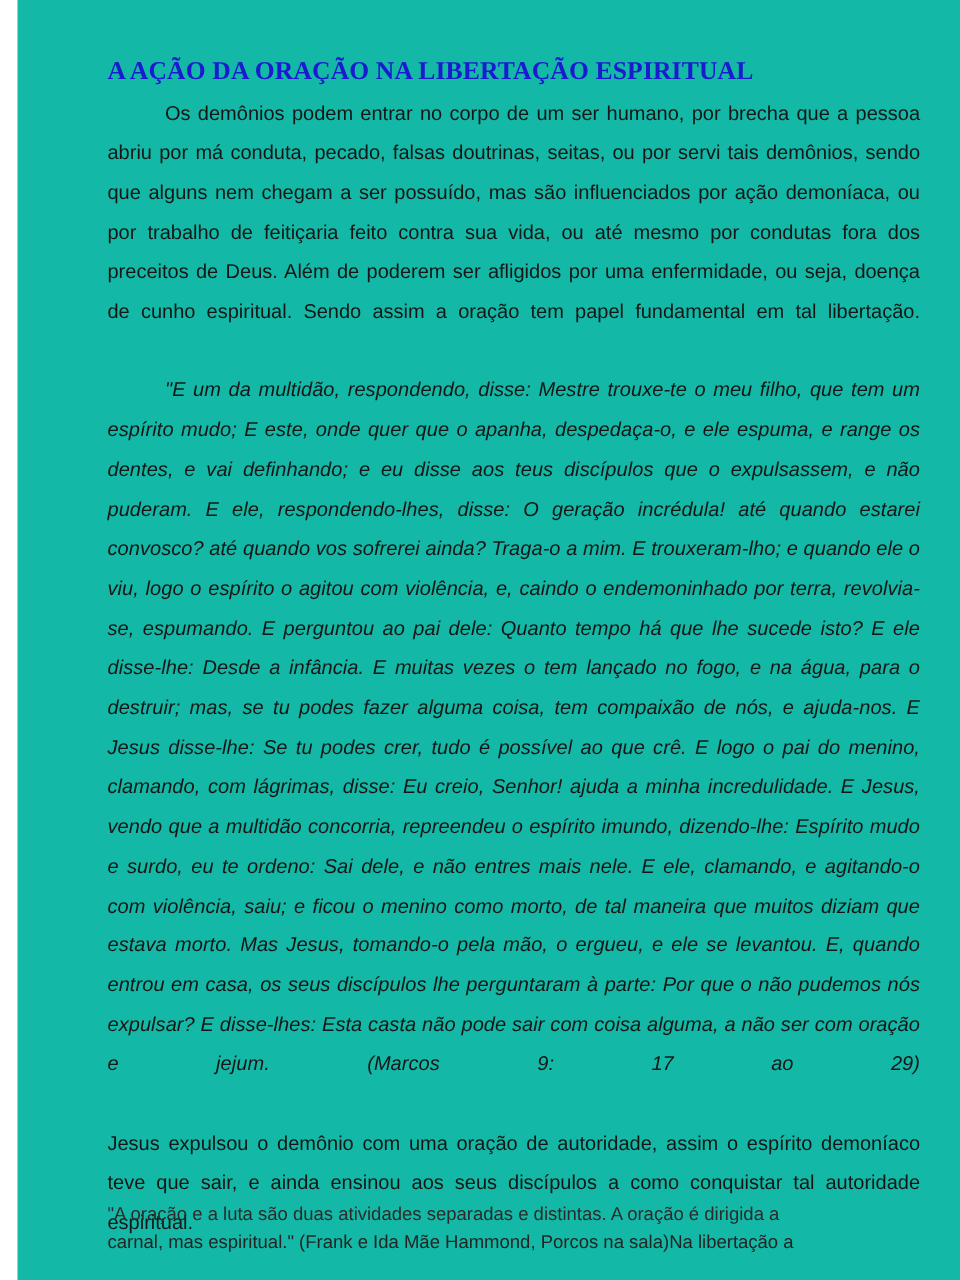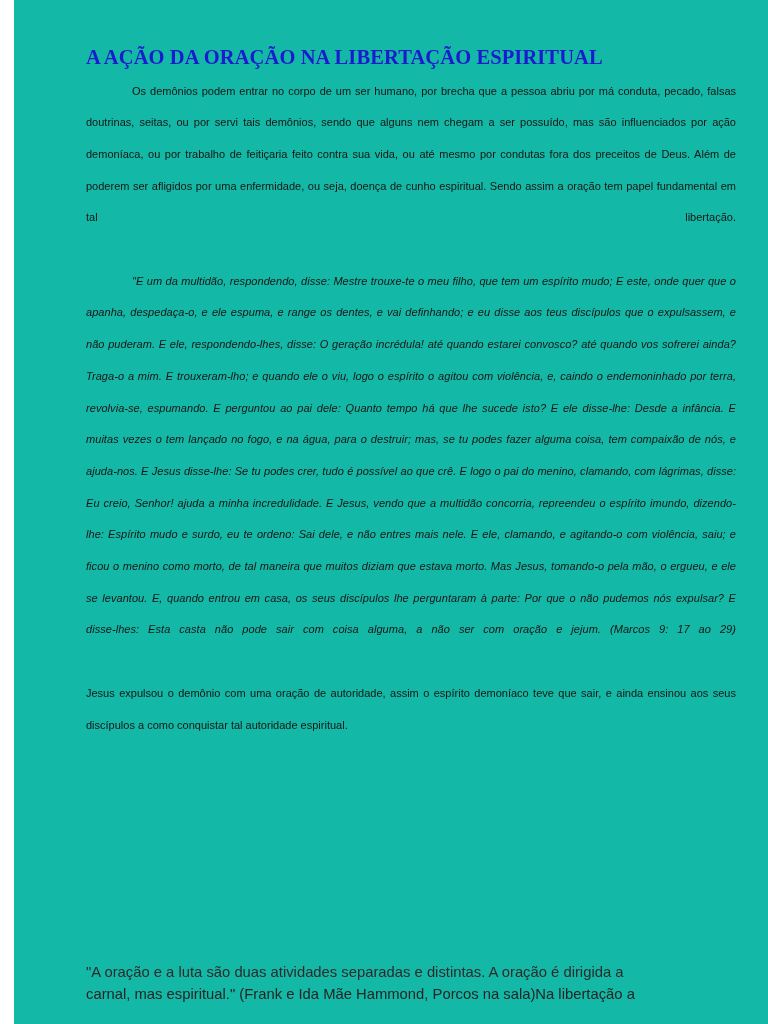--- a/index.html
+++ b/index.html
@@ -41,21 +41,21 @@
     line-height: 1;
     color: #1a1ad0;
     letter-spacing: 0.1px;
     margin: 0;
     padding-top: 47px;
     white-space: nowrap;
   }
 
   
   .para {
-    font-size: 11px;
+    font-size: 16px;
     line-height: 31.7px;
     text-align: justify;
     text-justify: inter-word;
     margin: 0;
     color: #161616;
     -webkit-font-smoothing: none;
   }
 
   .para.first {
     margin-top: 8px;

